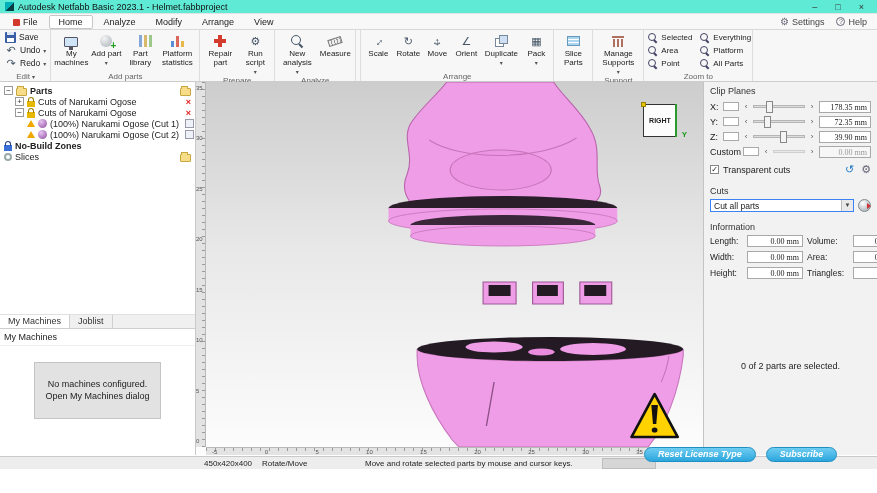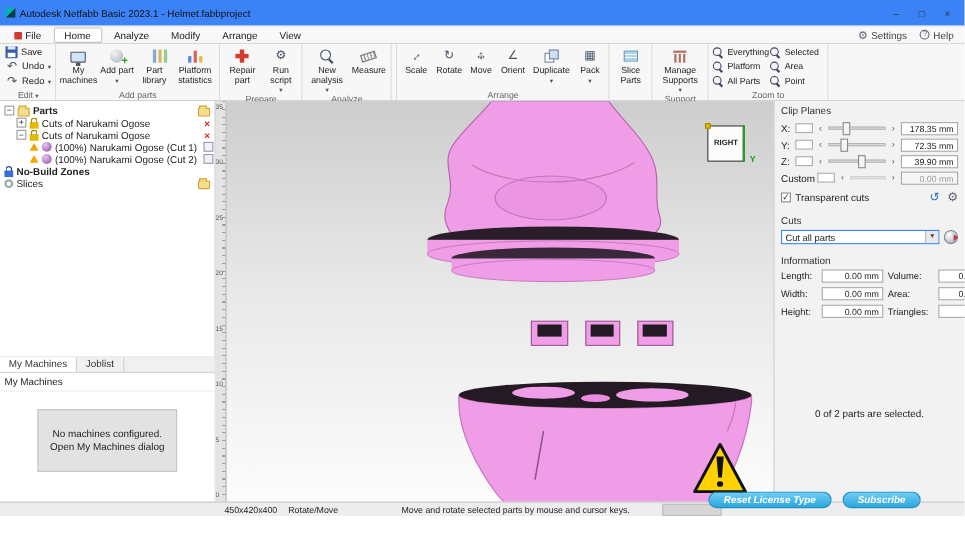--- a/index.html
+++ b/index.html
@@ -1,20 +1,20 @@
 <!DOCTYPE html>
 <html><head>
 <meta charset="utf-8">
 <style>
   * { margin:0; padding:0; box-sizing:border-box; }
   html,body { width:877px; height:493px; }
   body { font-family:"Liberation Sans", sans-serif; font-size:9px; color:#222; background:#fff; position:relative; overflow:hidden; }
 
   
-  .titlebar { height:24px; display:flex; align-items:center; background:#3b82f6; border-bottom:1px solid #e3e3e3; padding:0 5px; }
+  .titlebar { height:14px; display:flex; align-items:center; background:#5eead4; border-bottom:1px solid #e3e3e3; padding:0 5px; }
   .app-icon { width:9px; height:9px; background:linear-gradient(135deg,#00b0b9 50%,#083d44 50%); margin-right:4px; flex:none; }
   .title-text { font-size:9px; color:#111; }
   .win-controls { margin-left:auto; display:flex; gap:18px; padding-right:8px; color:#333; font-size:9px; }
   .win-controls span { cursor:default; }
 
   
   .menubar { height:16px; display:flex; align-items:center; background:#f8f8f8; border-bottom:1px solid #d8d8d8; padding-left:4px; gap:2px; }
   .menu-item { padding:1px 9px; font-size:9px; color:#222; }
   .menu-item.active { background:#fff; border:1px solid #c6c6c6; border-radius:2px; }
   .file-icon { display:inline-block; width:7px; height:7px; background:#d33a2f; border-radius:1px; margin-right:3px; vertical-align:-1px; }
@@ -131,21 +131,21 @@
   .right-panel { width:174px; background:#f2f2f2; border-left:1px solid #c4c4c4; padding:3px 6px 2px; display:flex; flex-direction:column; flex:none; }
   .rp-title { color:#333; margin:1px 0 3px; }
   .clip-row { display:flex; align-items:center; gap:3px; height:15px; }
   .clip-label { width:10px; }
   .mini-box { width:16px; height:9px; background:#fff; border:1px solid #aaa; flex:none; }
   .spin { width:8px; text-align:center; color:#555; font-size:8px; flex:none; }
   .track { flex:1; height:3px; background:#dcdcdc; border:1px solid #b5b5b5; position:relative; }
   .track.disabled { background:#e8e8e8; border-color:#cfcfcf; }
   .handle { position:absolute; top:-5px; width:7px; height:12px; background:#f4f4f4; border:1px solid #888; }
   .hx{left:24%} .hy{left:19%} .hz{left:52%}
-  .val { width:52px; height:12px; background:#fff; border:1px solid #a8a8a8; font-size:8px; text-align:right; padding:1px 3px 0; flex:none; }
+  .val { width:52px; height:12px; background:#fff; border:1px solid #a8a8a8; font-size:8px; text-align:right; padding:1px 3px 0; flex:none;font-family:Liberation Serif, serif; }
   .val.dim { color:#999; background:#f6f6f6; }
   .custom-label { width:30px; }
   .tc-row { display:flex; align-items:center; gap:4px; margin-top:4px; height:13px; }
   .cb { width:9px; height:9px; background:#fff; border:1px solid #888; font-size:8px; line-height:8px; text-align:center; color:#222; flex:none; }
   .tc-icons { margin-left:auto; display:flex; gap:7px; align-items:center; }
   .icon-undo-blue { color:#1b74c5; font-size:11px; }
   .icon-gear-sm { color:#667; font-size:11px; }
   .section { margin-top:9px; }
   .dd-row { display:flex; gap:4px; align-items:center; margin-top:2px; }
   .select { flex:1; height:13px; background:#fff; border:1px solid #3b82f6; display:flex; align-items:center; padding-left:3px; font-size:8.5px; }
@@ -373,43 +373,43 @@
     <div class="rg-label">
         <span>Support</span>
       </div>
   </div>
 
   <div class="rgroup">
     <div class="rg-body">
       <div class="zcol">
         <div class="zrow">
             <span class="mag-sm"></span>
+            <span>Selected</span>
+          </div>
+        <div class="zrow">
+            <span class="mag-sm"></span>
+            <span>Area</span>
+          </div>
+        <div class="zrow">
+            <span class="mag-sm"></span>
+            <span>Point</span>
+          </div>
+      </div>
+      <div class="zcol">
+        <div class="zrow">
+            <span class="mag-sm"></span>
             <span>Everything</span>
           </div>
         <div class="zrow">
             <span class="mag-sm"></span>
             <span>Platform</span>
           </div>
         <div class="zrow">
             <span class="mag-sm"></span>
             <span>All Parts</span>
-          </div>
-      </div>
-      <div class="zcol">
-        <div class="zrow">
-            <span class="mag-sm"></span>
-            <span>Selected</span>
-          </div>
-        <div class="zrow">
-            <span class="mag-sm"></span>
-            <span>Area</span>
-          </div>
-        <div class="zrow">
-            <span class="mag-sm"></span>
-            <span>Point</span>
           </div>
       </div>
     </div>
     <div class="rg-label">
         <span>Zoom to</span>
       </div>
   </div>
 </div>
 
 <div class="main">

